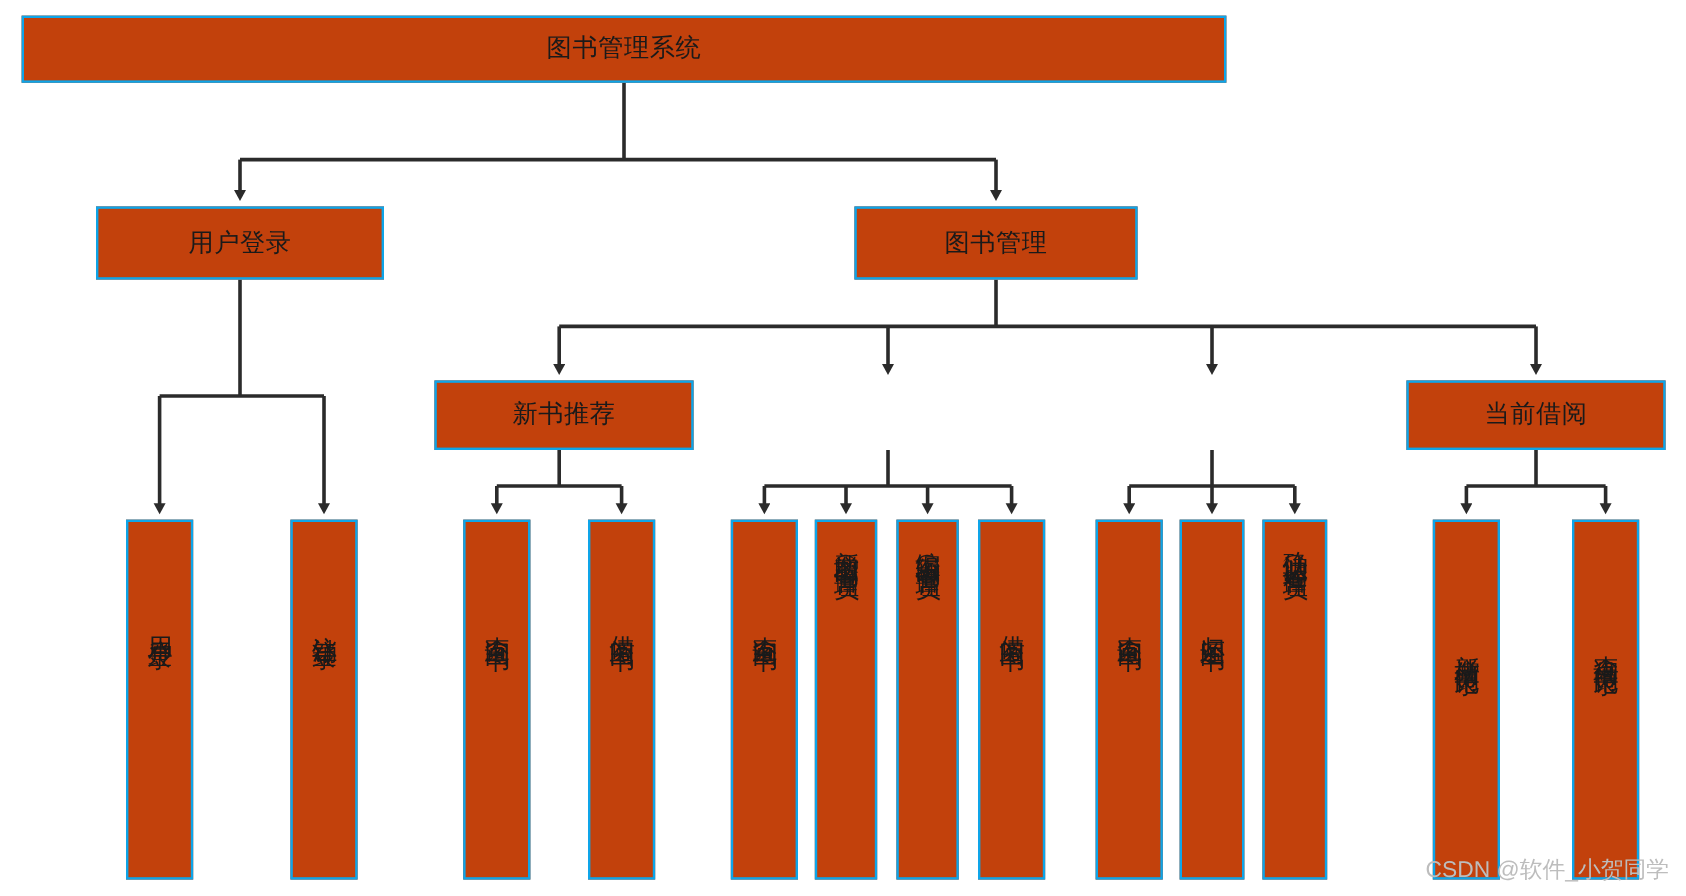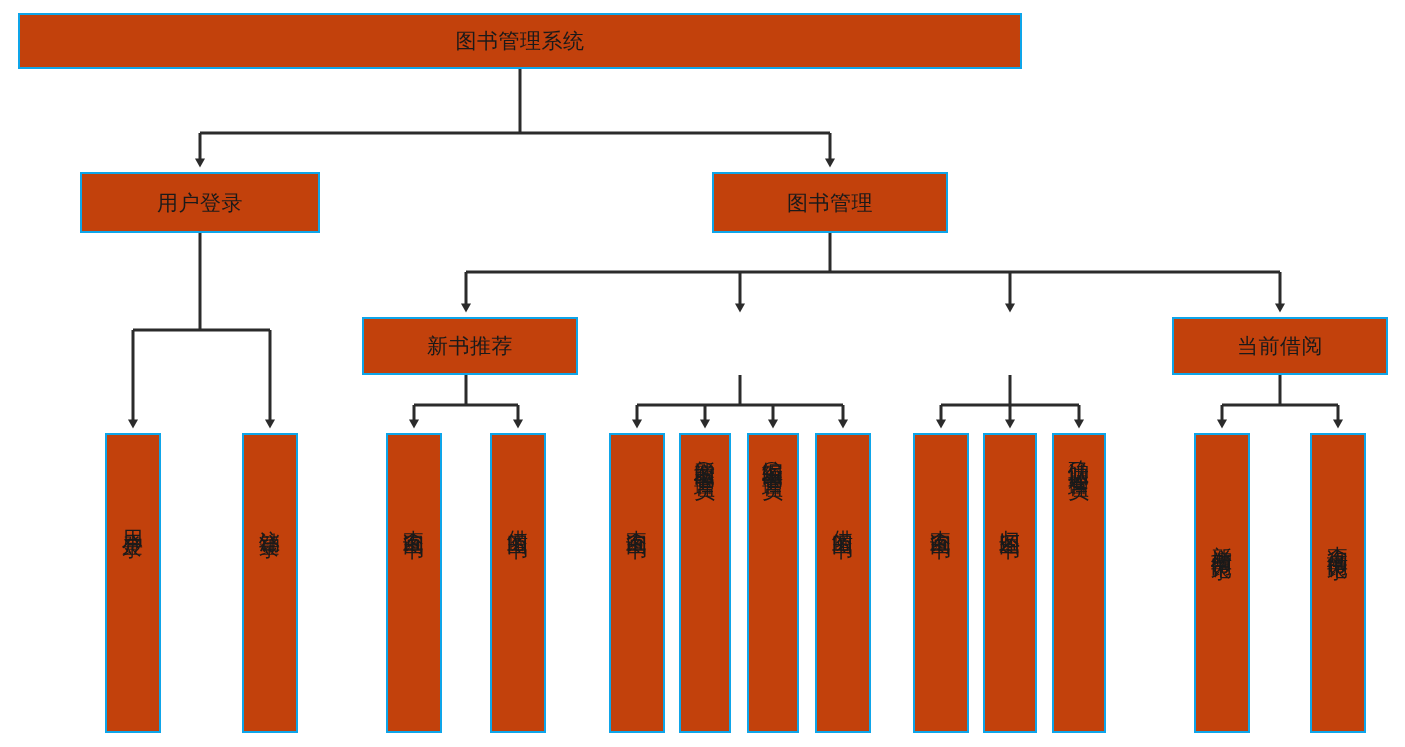--- a/index.html
+++ b/index.html
@@ -186,14 +186,15 @@
     <span class="label">确认归还（管理员）</span>
   </div>
 
   <div class="node vertical midshort" style="left:1194px; top:433px; width:56px; height:300px;">
     <span class="label">新增借阅记录</span>
   </div>
   <div class="node vertical midshort" style="left:1310px; top:433px; width:56px; height:300px;">
     <span class="label">查询借阅记录</span>
   </div>
 
+  <div class="watermark" style="left:1188px; top:712px;">CSDN @软件_小贺同学</div>
 
 </div>
 
 </body></html>

